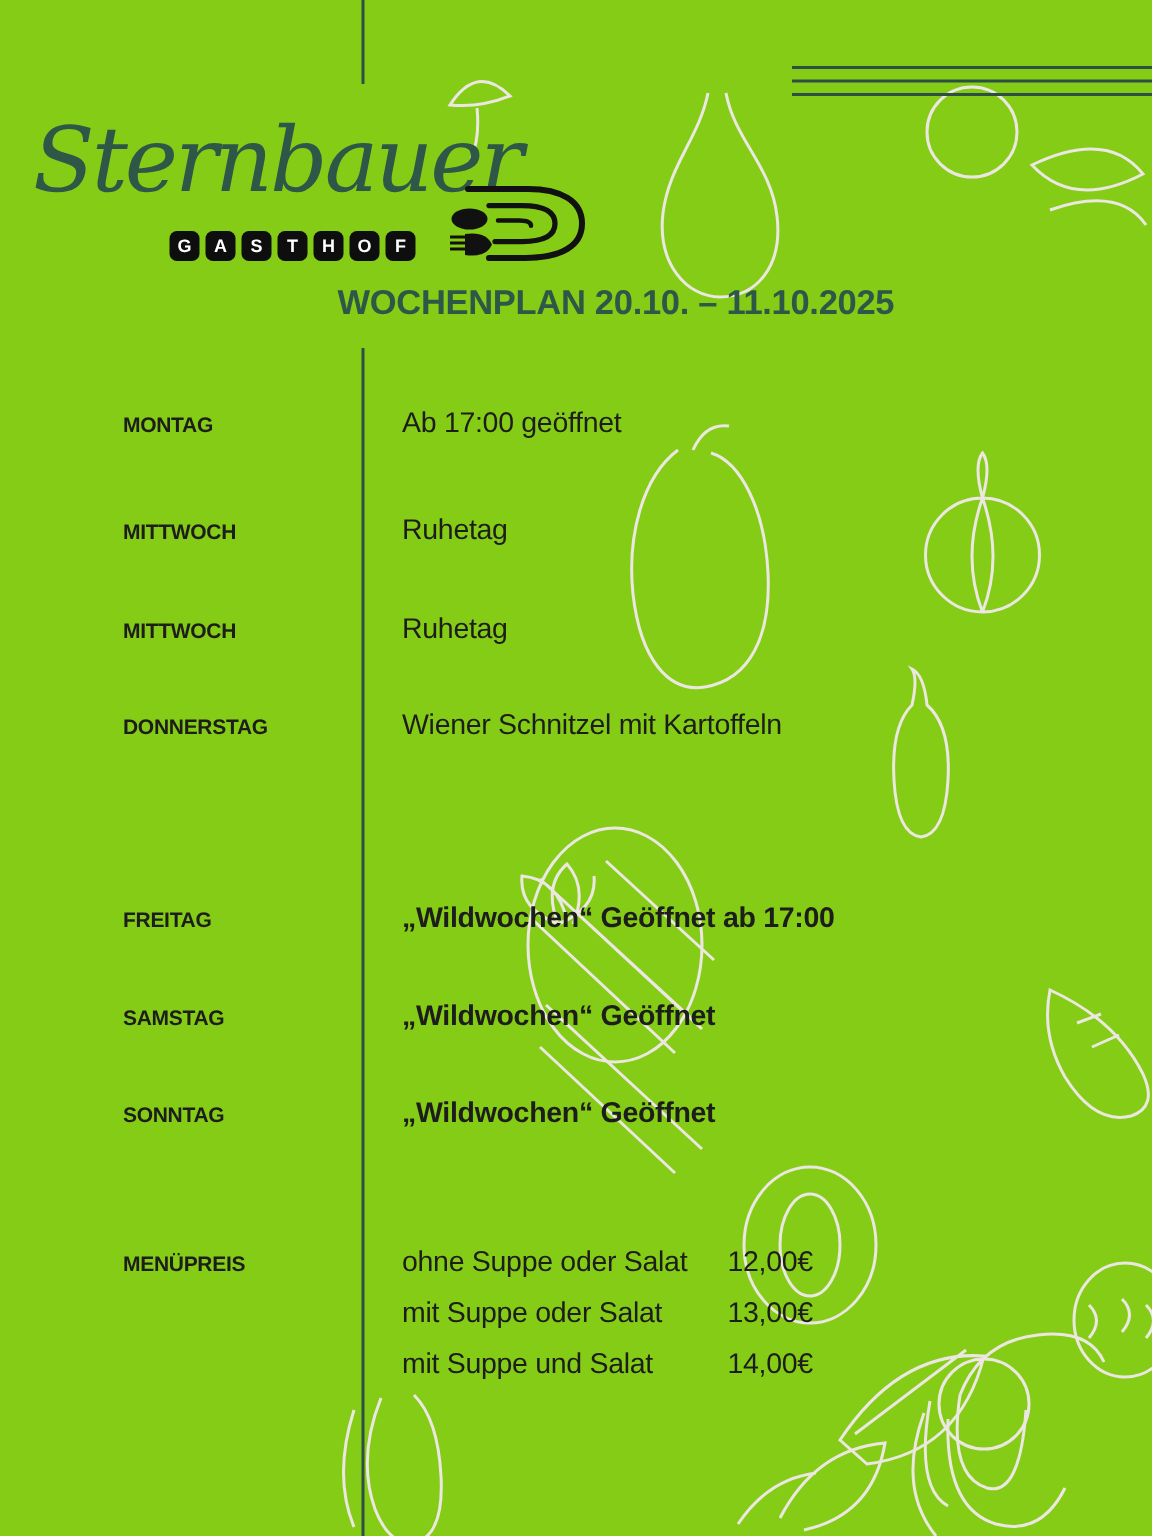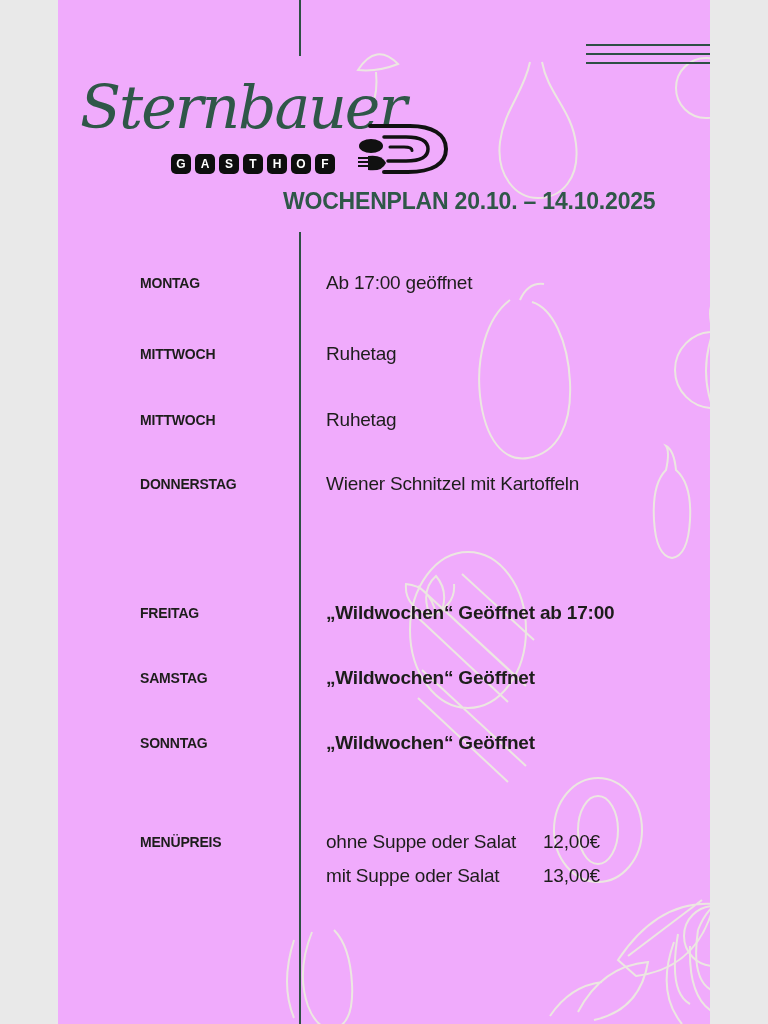--- a/index.html
+++ b/index.html
@@ -1,20 +1,20 @@
 <!DOCTYPE html>
 <html style="--green: #2f5748; --line-green: #2e5044; --ink: #1d1d1b; --tile-black: #0e0e0e; --sketch: #ece7e1;"><head>
 <meta charset="utf-8">
 <style>
   html,body{margin:0;padding:0;background:#e9e9e9;}
   .page{
     position:relative;
-    width:652px;height:1024px;
+    width:768px;height:1024px;
     margin:0 auto;
-    background:#f0abfc;
+    background:#84cc16;
     overflow:hidden;
     font-family:"Liberation Sans",sans-serif;
     color:var(--ink,#1d1d1b);
   }
   .bg{position:absolute;left:0;top:0;width:768px;height:1024px;}
 
   
   .vline{position:absolute;left:241px;width:2px;background:var(--line-green,#2e5044);}
   .vline-top{top:0;height:56px;}
   .vline-main{top:232px;height:792px;}
@@ -134,21 +134,21 @@
     <svg class="logo-icon" width="98" height="70" viewBox="0 0 98 70" fill="none">
       <path d="M16 12 H56 C78 12 92 20 92 35 C92 50 78 58 54 58 H30" stroke="#111" stroke-width="4" stroke-linecap="round"></path>
       <path d="M30 23 H52 C66 23 74 27 74 35 C74 43 66 47 52 47 H34" stroke="#111" stroke-width="3.5" stroke-linecap="round"></path>
       <path d="M36 33 H50 C55 33 58 34 58 36.5" stroke="#111" stroke-width="3" stroke-linecap="round"></path>
       <ellipse cx="17" cy="32" rx="12" ry="7" fill="#111"></ellipse>
       <path d="M4 44 H16 M4 48 H16 M4 52 H16" stroke="#111" stroke-width="2"></path>
       <path d="M14 42 q14 -2 18 7 q-4 9 -18 7 z" fill="#111"></path>
     </svg>
   </div>
 
-  <h1 class="heading">WOCHENPLAN 20.10. – 14.10.2025</h1>
+  <h1 class="heading">WOCHENPLAN 20.10. – 11.10.2025</h1>
 
   <div class="row" style="top:272px">
     <div class="day">MONTAG</div>
     <div class="entries">
       <div class="entry">Ab 17:00 geöffnet</div>
     </div>
   </div>
 
   <div class="row" style="top:343px">
     <div class="day">MITTWOCH</div>
@@ -194,16 +194,19 @@
 
   <div class="row" style="top:831px">
     <div class="day">MENÜPREIS</div>
     <div class="entries">
       <div class="option">
         <span class="opt-text">ohne Suppe oder Salat</span><span class="opt-price">12,00€</span>
       </div>
       <div class="option">
         <span class="opt-text">mit Suppe oder Salat</span><span class="opt-price">13,00€</span>
       </div>
+      <div class="option">
+        <span class="opt-text">mit Suppe und Salat</span><span class="opt-price">14,00€</span>
+      </div>
     </div>
   </div>
 
 </div>
 
 </body></html>

